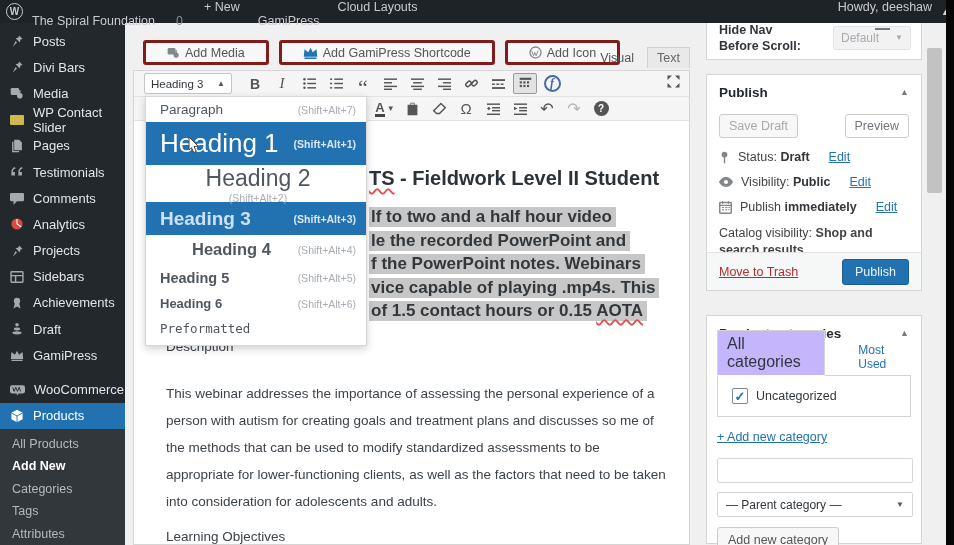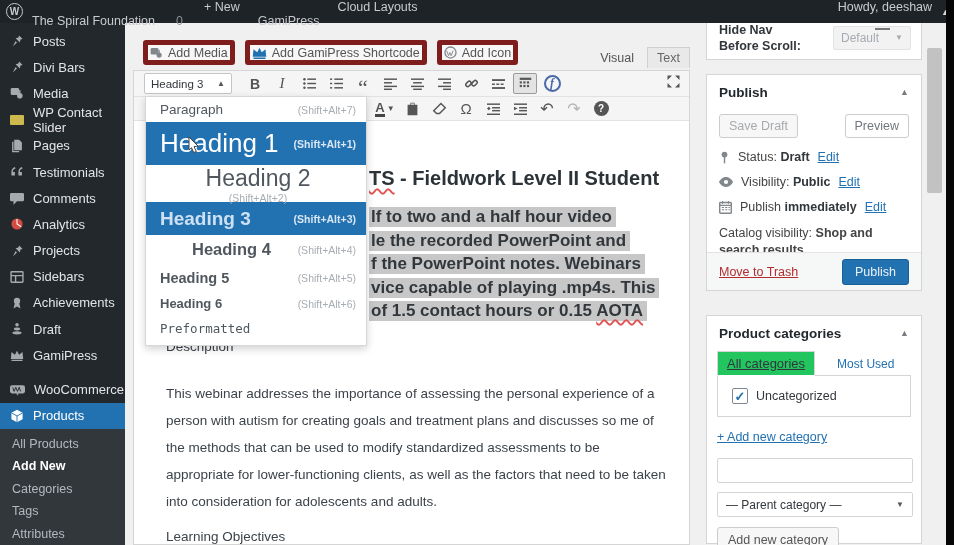--- a/index.html
+++ b/index.html
@@ -27,22 +27,22 @@
   .sb-active { background:#2271b1; color:#fff; position:relative; }
   .sb-arrow { position:absolute; right:-8px; top:50%; margin-top:-8px; width:0; height:0;
     border:8px solid transparent; border-left-color:#2271b1; }
   .submenu { background:#32373c; padding:4px 0 6px; }
   .sm-item { height:22.4px; display:flex; align-items:center; padding-left:12px; color:#b4b9be; font-size:12.5px; }
   .sm-current { color:#fff; font-weight:bold; }
   .icon-swatch { width:16px; height:10px; background:#cdb94e; border-radius:1px; }
 
   
   .media-btns { position:absolute; left:143px; top:40px; display:flex; gap:10px; z-index:10; }
-  .mbtn { display:flex; align-items:center; gap:5px; height:25px; padding:0 2px; background:#f7f7f7;
-    border:5px solid #7f1d1d; border-radius:3px; font-size:12.5px; color:#555; }
+  .mbtn { display:flex; align-items:center; gap:5px; height:25px; padding:0 21px; background:#f7f7f7;
+    border:3px solid #7f1d1d; border-radius:3px; font-size:12.5px; color:#555; }
   .ed-tabs { position:absolute; left:0; top:47px; width:690px; display:flex; justify-content:flex-end; gap:4px; z-index:10; }
   .tab { height:21px; padding:0 9px; font-size:12.5px; display:flex; align-items:center; color:#555; }
   .tab-text { background:#e9e9e9; border:1px solid #d0d0d0; border-bottom:none; color:#666; }
 
   .editor { position:absolute; left:133px; top:70px; width:557px; height:475px; background:#fff;
     border:1px solid #d5d5d5; z-index:5; }
   .tbar { background:#f5f5f5; display:flex; align-items:center; gap:3px; padding:2px 10px; border-bottom:1px solid #e2e2e2; height:26px; }
   .tbar2 { height:24px; }
   .fmt-select { width:88px; height:21px; background:#fff; border:1px solid #c5c5c5; border-radius:2px;
     display:flex; align-items:center; justify-content:space-between; padding:0 6px; font-size:11.5px; color:#32373c; margin-right:8px; }
@@ -104,33 +104,33 @@
     padding:0 12px; font-size:13.5px; font-weight:bold; color:#23282d; }
   .panel-toggle { color:#787c82; font-size:9px; }
   .publish { top:74px; height:217px; }
   .pub-body { padding:2px 12px 0; }
   .pub-btn-row { display:flex; justify-content:space-between; margin:3px 0 12px; }
   .btn-secondary { height:24px; padding:0 9px; background:#f7f7f7; border:1px solid #ccc; border-radius:3px;
     font-size:12.5px; color:#a7aaad; display:flex; align-items:center; }
   .btn-preview { color:#72777c; background:#fff; }
   .pub-row { display:flex; align-items:center; gap:8px; font-size:12.5px; color:#444; margin-bottom:11px; }
   .pub-row b { color:#32373c; }
-  .lnk { color:#2271b1; text-decoration:underline; }
+  .lnk { color:#2271b1; text-decoration:underline;margin-left:11px; }
   .catalog { font-size:12.5px; color:#444; line-height:17px; margin-top:2px; }
   .pub-foot { position:absolute; left:0; bottom:0; width:100%; height:38px; background:#f6f7f7;
     border-top:1px solid #e3e3e3; display:flex; align-items:center; justify-content:space-between; padding:0 12px; }
   .trash { color:#b32d2e; text-decoration:underline; font-size:12.5px; }
   .btn-primary { height:26px; padding:0 12px; background:#2271b1; color:#eaf2f9; border:1px solid #1a5e96;
     border-radius:3px; font-size:12.5px; display:flex; align-items:center; }
 
   .cats { top:315px; height:229px; }
   .cat-body { padding:0 10px; }
   .cat-tabs { display:flex; align-items:flex-end; gap:22px; height:25px; position:relative; top:1px; }
-  .cat-tab-active { background:#22c55e; border:1px solid #d5d5d5; border-bottom:1px solid #fff;
-    padding:4px 9px; font-size:13px; color:#32373c;text-decoration:underline; }
+  .cat-tab-active { background:#c4b5fd; border:1px solid #d5d5d5; border-bottom:1px solid #fff;
+    padding:4px 9px; font-size:16px; color:#32373c; }
   .cat-tab-link { font-size:12px; padding-bottom:5px; }
   .cat-list { border:1px solid #d5d5d5; height:42px; display:flex; align-items:center; gap:8px; padding-left:14px; }
   .checkbox { width:16px; height:16px; background:#fff; border:1px solid #7e8993; border-radius:2px;
     display:flex; align-items:center; justify-content:center; color:#2271b1; font-size:13px; font-weight:bold; }
   .cat-term { font-size:12.5px; color:#32373c; }
   .addnew-link { display:inline-block; margin:13px 0 14px; font-size:12.5px; }
   .cat-input { width:196px; height:25px; border:1px solid #d5d5d5; border-radius:2px; background:#fff; margin-bottom:9px; }
   .cat-select { width:196px; height:25px; border:1px solid #d5d5d5; border-radius:2px; background:#fff;
     display:flex; align-items:center; justify-content:space-between; padding:0 8px; font-size:12px; color:#32373c; margin-bottom:10px; }
   .cat-select .caret { font-size:8px; color:#555; }

